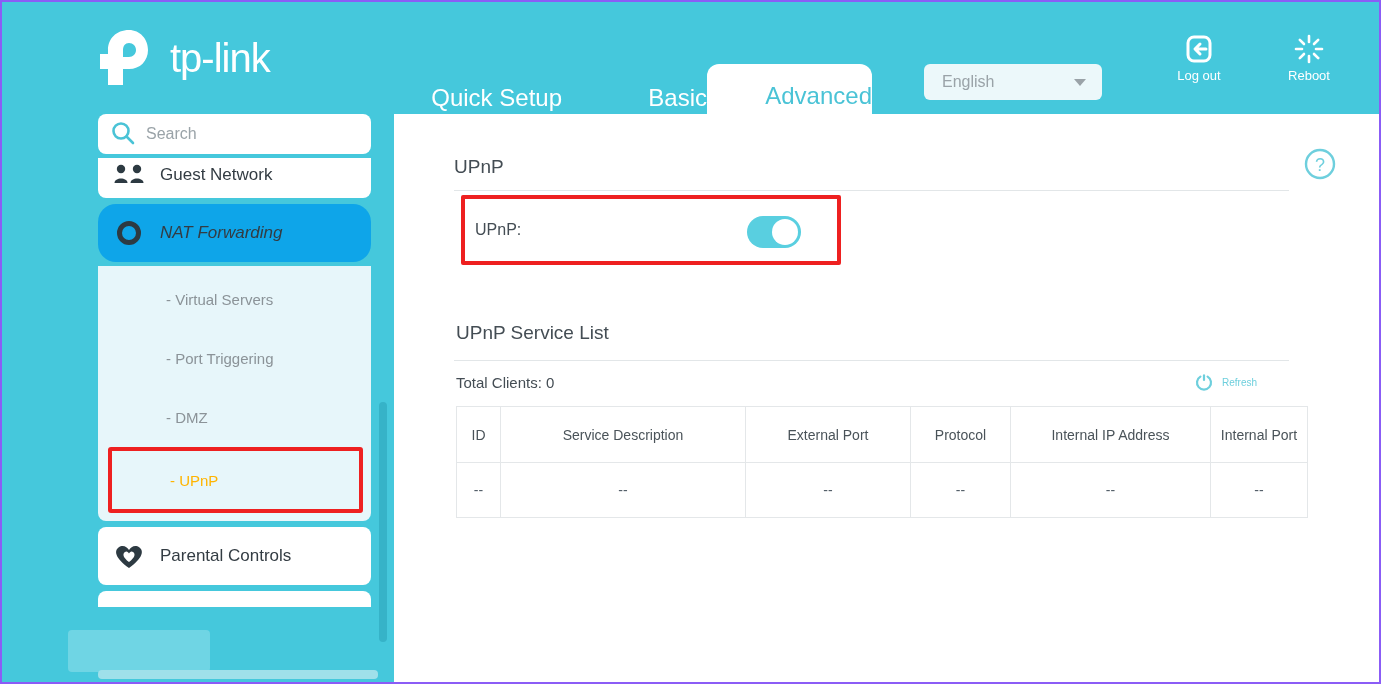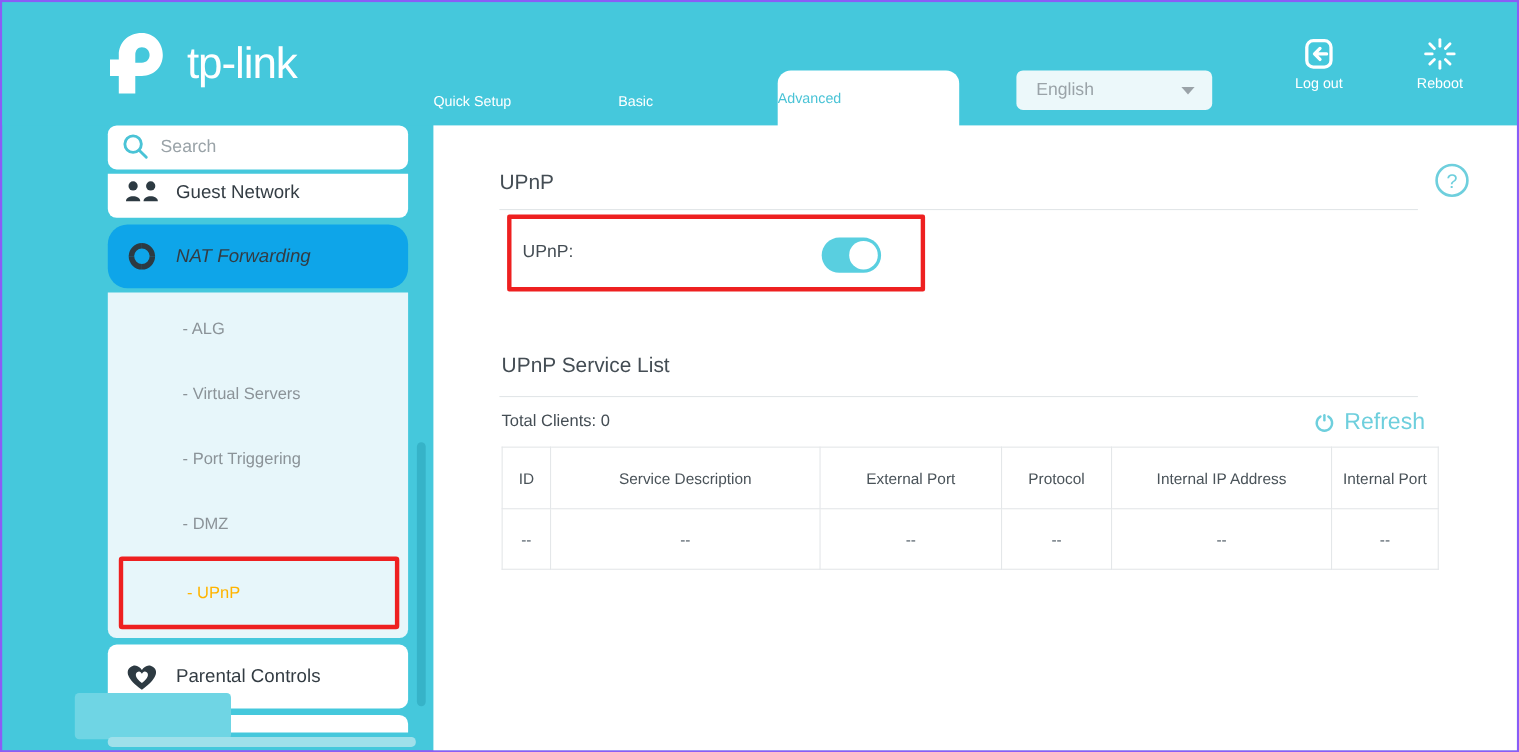--- a/index.html
+++ b/index.html
@@ -32,22 +32,22 @@
   .logo-text {
     color: #ffffff; font-size: 40px; letter-spacing: -1px;
     font-weight: 400; line-height: 1;
   }
 
   .nav {
     position: absolute; left: 392px; top: 62px;
     display: flex; align-items: flex-end;
   }
   .nav-tab {
-    font-size: 13px; color: #ffffff; padding: 14px 0 16px 0;
-    text-align: left; cursor: pointer; position: relative;
+    font-size: 24px; color: #ffffff; padding: 14px 0 16px 0;
+    text-align: right; cursor: pointer; position: relative;
   }
   .nav-tab.t0 { width: 168px; }
   .nav-tab.t1 { width: 145px; }
   .nav-tab.t2 {
     width: 165px; color: #4ac3d6; background: #ffffff;
     border-radius: 12px 12px 0 0; padding: 18px 0 18px 0;
   }
 
   .lang-select {
     position: absolute; left: 922px; top: 62px;
@@ -185,21 +185,21 @@
   .list-rule { left: 60px; top: 246px; width: 835px; }
 
   .total-clients {
     position: absolute; left: 62px; top: 260px;
     font-size: 15px; color: #444d54;
   }
   .refresh {
     position: absolute; left: 800px; top: 258px;
     display: flex; align-items: center; gap: 8px; cursor: pointer;
   }
-  .refresh .rlbl { font-size: 21px; color: #6ecfdd; }
+  .refresh .rlbl { font-size: 10px; color: #6ecfdd; }
 
   
   .upnp-table {
     position: absolute; left: 62px; top: 292px;
     width: 833px; border-collapse: collapse;
     table-layout: fixed;
   }
   .upnp-table th, .upnp-table td {
     border: 1px solid #e4e7e9; font-weight: 400;
     font-size: 14px; color: #4a5359; text-align: center;
@@ -297,21 +297,20 @@
             <path d="M15 3 A12 12 0 0 1 27 15 L22 15 A7 7 0 0 0 15 8 Z" fill="#2d3a42"></path>
             <path d="M27 15 A12 12 0 0 1 15 27 L15 22 A7 7 0 0 0 22 15 Z" fill="#2d3a42"></path>
             <path d="M15 27 A12 12 0 0 1 3 15 L8 15 A7 7 0 0 0 15 22 Z" fill="#2d3a42"></path>
             <path d="M3 15 A12 12 0 0 1 15 3 L15 8 A7 7 0 0 0 8 15 Z" fill="#2d3a42"></path>
           </svg>
         </span>
         <span class="mi-label">NAT Forwarding</span>
       </div>
 
       <div class="submenu">
-        <div class="submenu-item">- ALG</div>
         <div class="submenu-item">- Virtual Servers</div>
         <div class="submenu-item">- Port Triggering</div>
         <div class="submenu-item">- DMZ</div>
         <div class="submenu-item selected boxed">- UPnP</div>
       </div>
 
       <div class="menu-item normal">
         <span class="mi-icon">
           <svg width="34" height="28" viewBox="0 0 34 28">
             <path d="M17 26 C3 16 2 9 6.5 5.5 C11 2 15 5 17 8 C19 5 23 2 27.5 5.5 C32 9 31 16 17 26 Z" fill="#2d3a42"></path>

